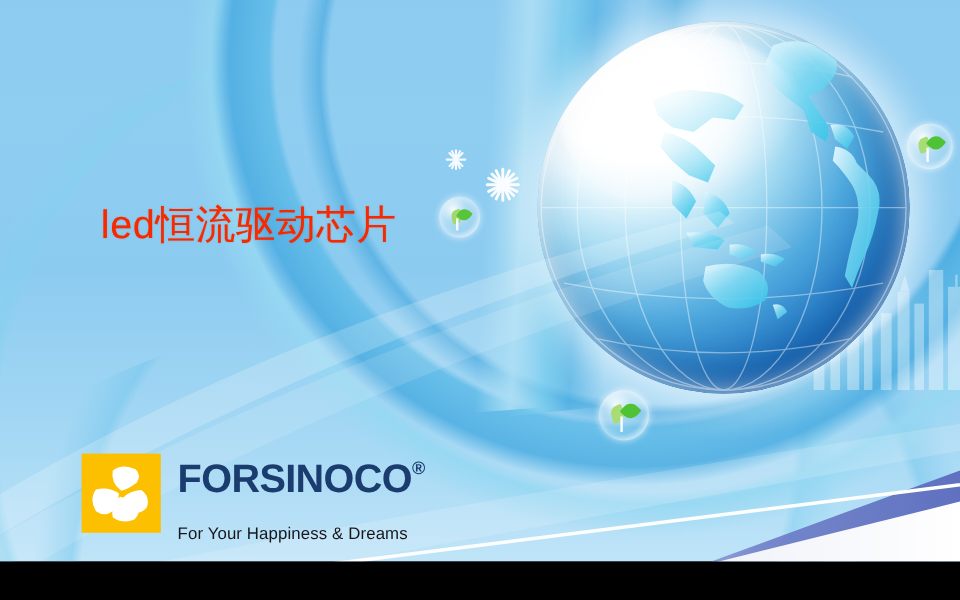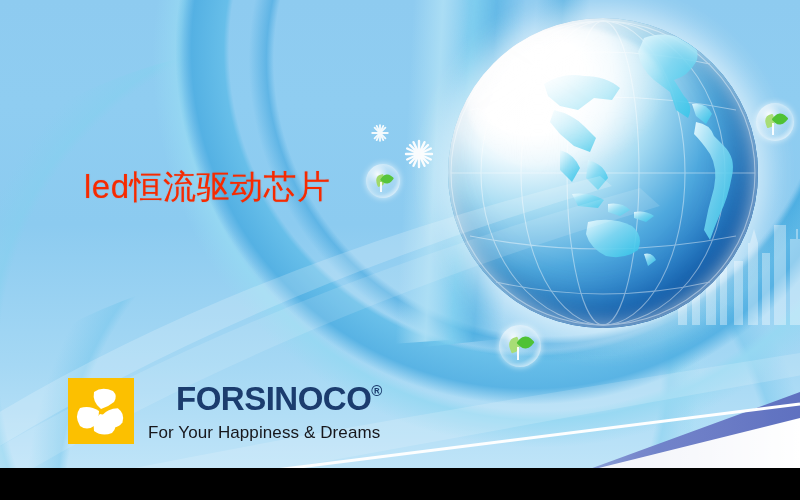--- a/index.html
+++ b/index.html
@@ -71,23 +71,23 @@
   #headline{position:absolute;left:84px;top:160px;width:340px;color:#f62a00;
     font-size:33px;line-height:1.62;letter-spacing:.5px;
     text-shadow:0 0 1px rgba(246,42,0,.5);}
   #headline .l2{display:block;padding-left:14px;}
 
   
   #logo{position:absolute;left:68px;top:378px;display:flex;align-items:flex-start;gap:14px;}
   #logo-mark{width:66px;height:66px;background:#fcc000;position:relative;flex:0 0 auto;}
   #logo-text{padding-top:4px;}
   #logo-word{font-size:33px;font-weight:bold;color:#1b3c6e;letter-spacing:-.5px;line-height:1;
-    display:flex;align-items:flex-start;margin-left:28px;}
+    display:flex;align-items:flex-start;}
   #logo-word .reg{font-size:15px;line-height:1;margin-top:1px;}
-  #logo-tag{font-size:17px;color:#17171c;letter-spacing:.1px;margin-top:8px;}
+  #logo-tag{font-size:14px;color:#17171c;letter-spacing:.1px;margin-top:21px;}
 </style>
 </head>
 <body>
 
 <div id="stage">
 
   <div class="layer">
     <div class="ribbon" id="rib-e"></div>
     <div class="ribbon" id="rib-f"></div>
     <div class="ribbon" id="rib-d"></div>

